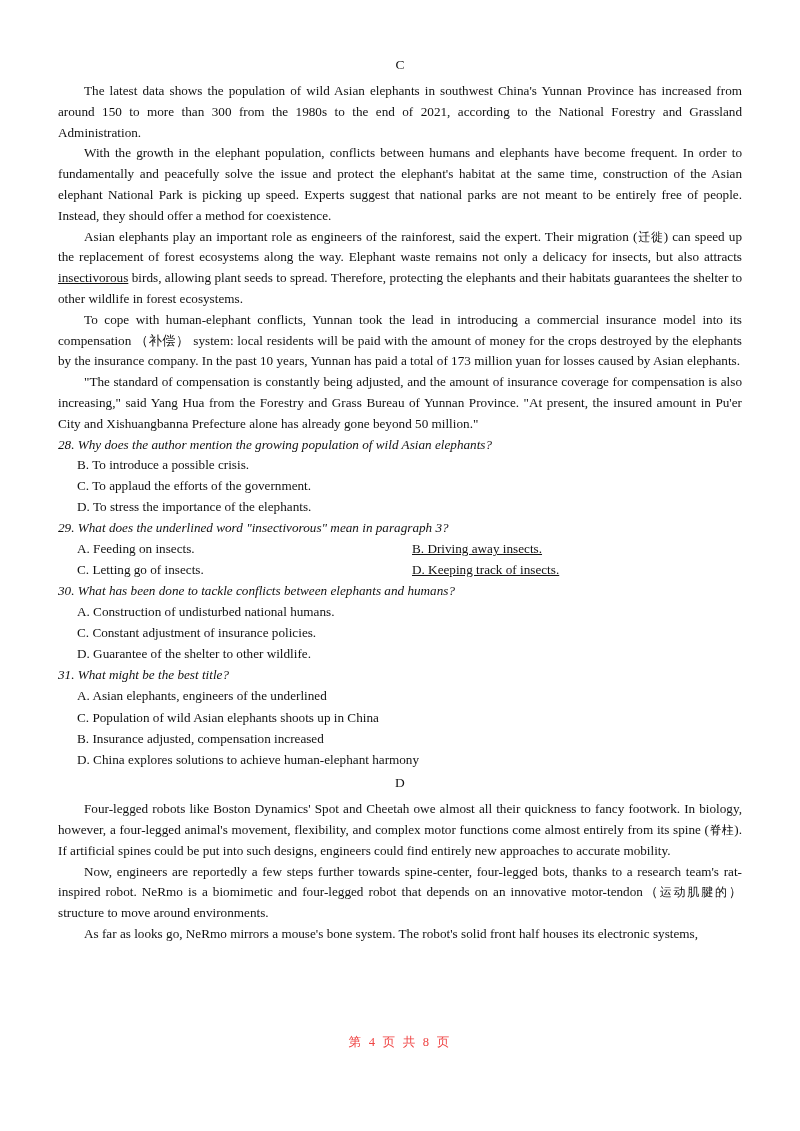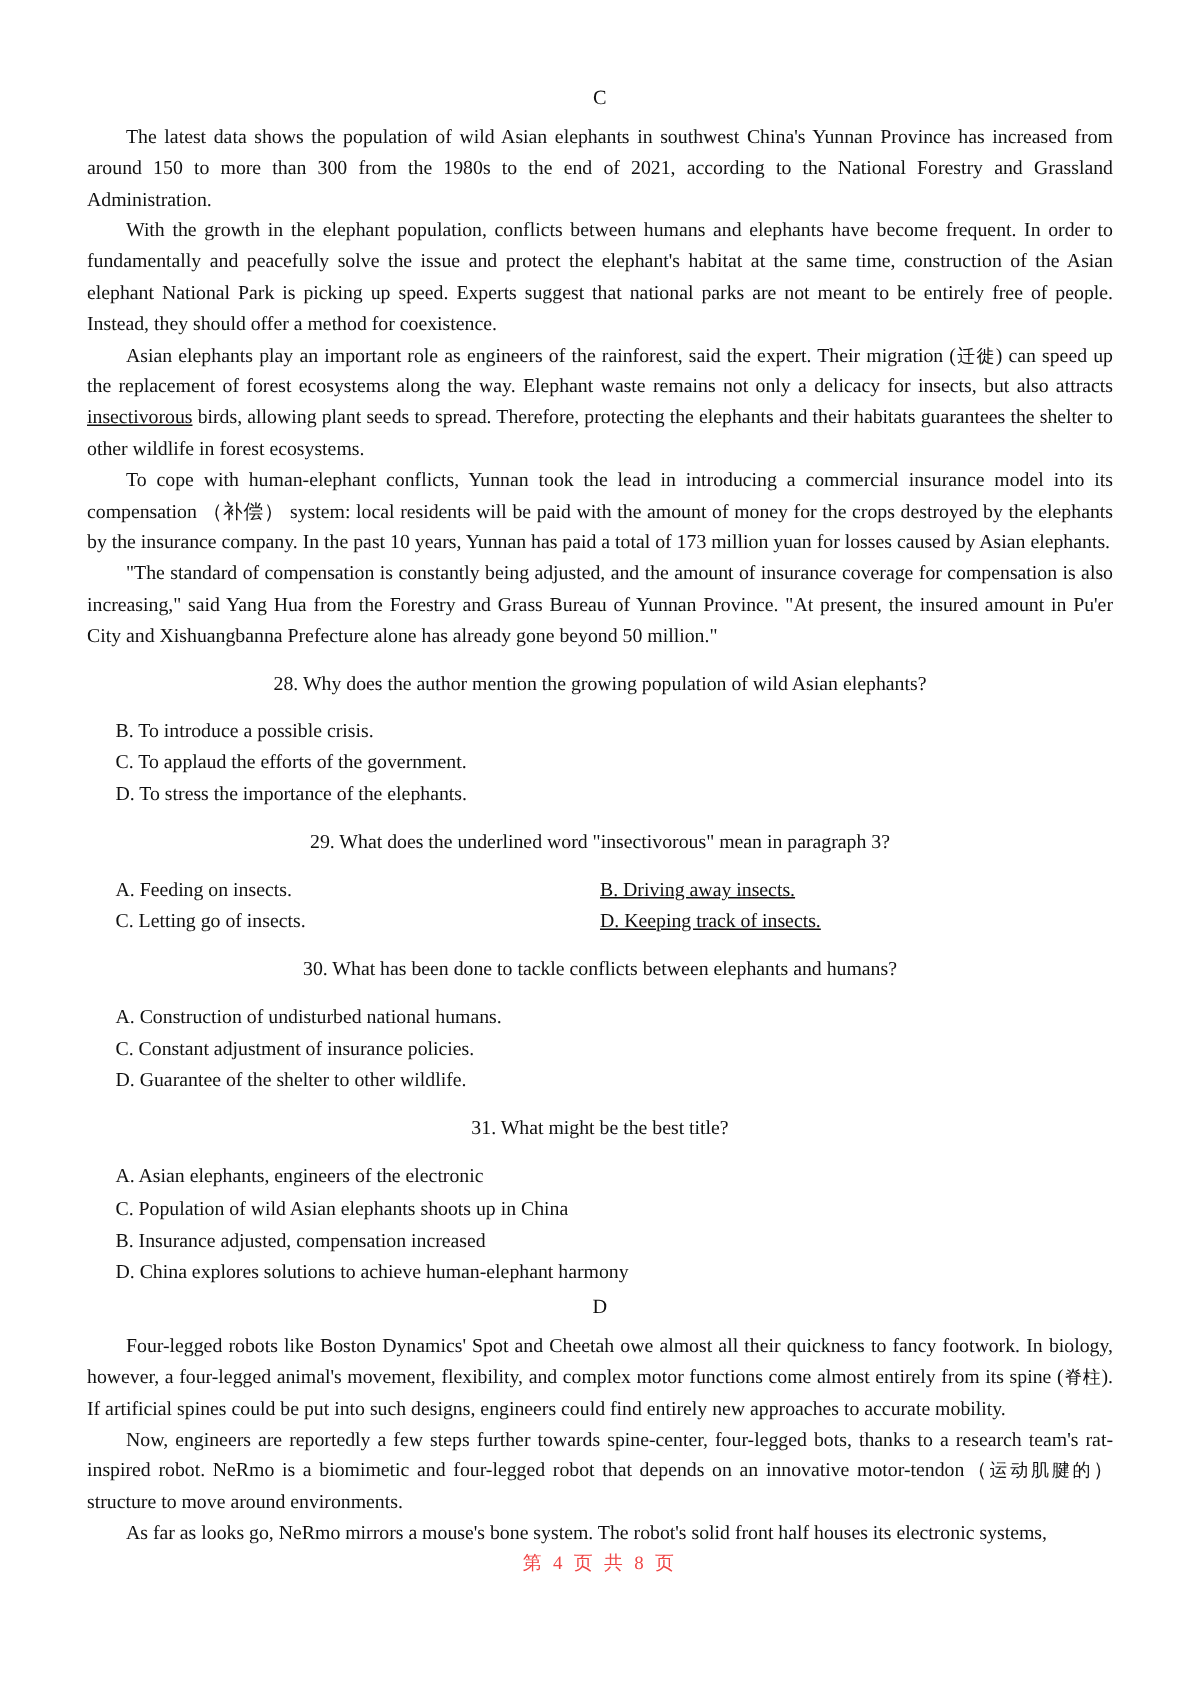--- a/index.html
+++ b/index.html
@@ -56,25 +56,26 @@
     text-underline-offset: 1px;
   }
   .cn {
     font-family: "DejaVu Sans", "Liberation Sans", sans-serif;
     font-size: 12px;
     margin-top: 32px;
   }
 
   
   .question {
-    margin: 11px;
+    margin: 0;
     font-size: 13.2px;
     line-height: 20.9px;
     text-indent: 0;
-    text-align: center;
+    text-align: left;
+    font-style: italic;
   }
   .options {
     margin: 0;
     padding: 0;
     list-style: none;
   }
   .option {
     font-size: 13.2px;
     line-height: 20.9px;
     padding-left: 19px;
@@ -82,20 +83,21 @@
     white-space: nowrap;
   }
   .option.wide {
     line-height: 21.2px;
   }
   
   .opt-row {
     display: flex;
     font-size: 13.2px;
     line-height: 20.9px;
+    gap: 12px;
   }
   .opt-row .opt-col-a {
     padding-left: 19px;
     width: 323px;
     flex: 0 0 323px;
     white-space: nowrap;
   }
   .opt-row .opt-col-b {
     white-space: nowrap;
     text-decoration: underline;
@@ -154,21 +156,21 @@
 
     <p class="question">30. What has been done to tackle conflicts between elephants and humans?</p>
     <ul class="options">
       <li class="option">A. Construction of undisturbed national humans.</li>
       <li class="option">C. Constant adjustment of insurance policies.</li>
       <li class="option">D. Guarantee of the shelter to other wildlife.</li>
     </ul>
 
     <p class="question">31. What might be the best title?</p>
     <ul class="options">
-      <li class="option wide">A. Asian elephants, engineers of the electronic</li>
+      <li class="option wide">A. Asian elephants, engineers of the underlined</li>
       <li class="option wide">C. Population of wild Asian elephants shoots up in China</li>
       <li class="option wide">B. Insurance adjusted, compensation increased</li>
       <li class="option wide">D. China explores solutions to achieve human-elephant harmony</li>
     </ul>
 
     <div class="gap-s"></div>
 
     <div class="section-letter">D</div>
 
     <p class="para"><span>Four-legged robots like Boston Dynamics' Spot and Cheetah owe almost all their quickness to fancy footwork. In biology, however, a four-legged animal's movement, flexibility, and complex motor functions come almost entirely from its spine (</span><span class="cn">脊柱</span><span>). If artificial spines could be put into such designs, engineers could find entirely new approaches to accurate mobility.</span></p>

